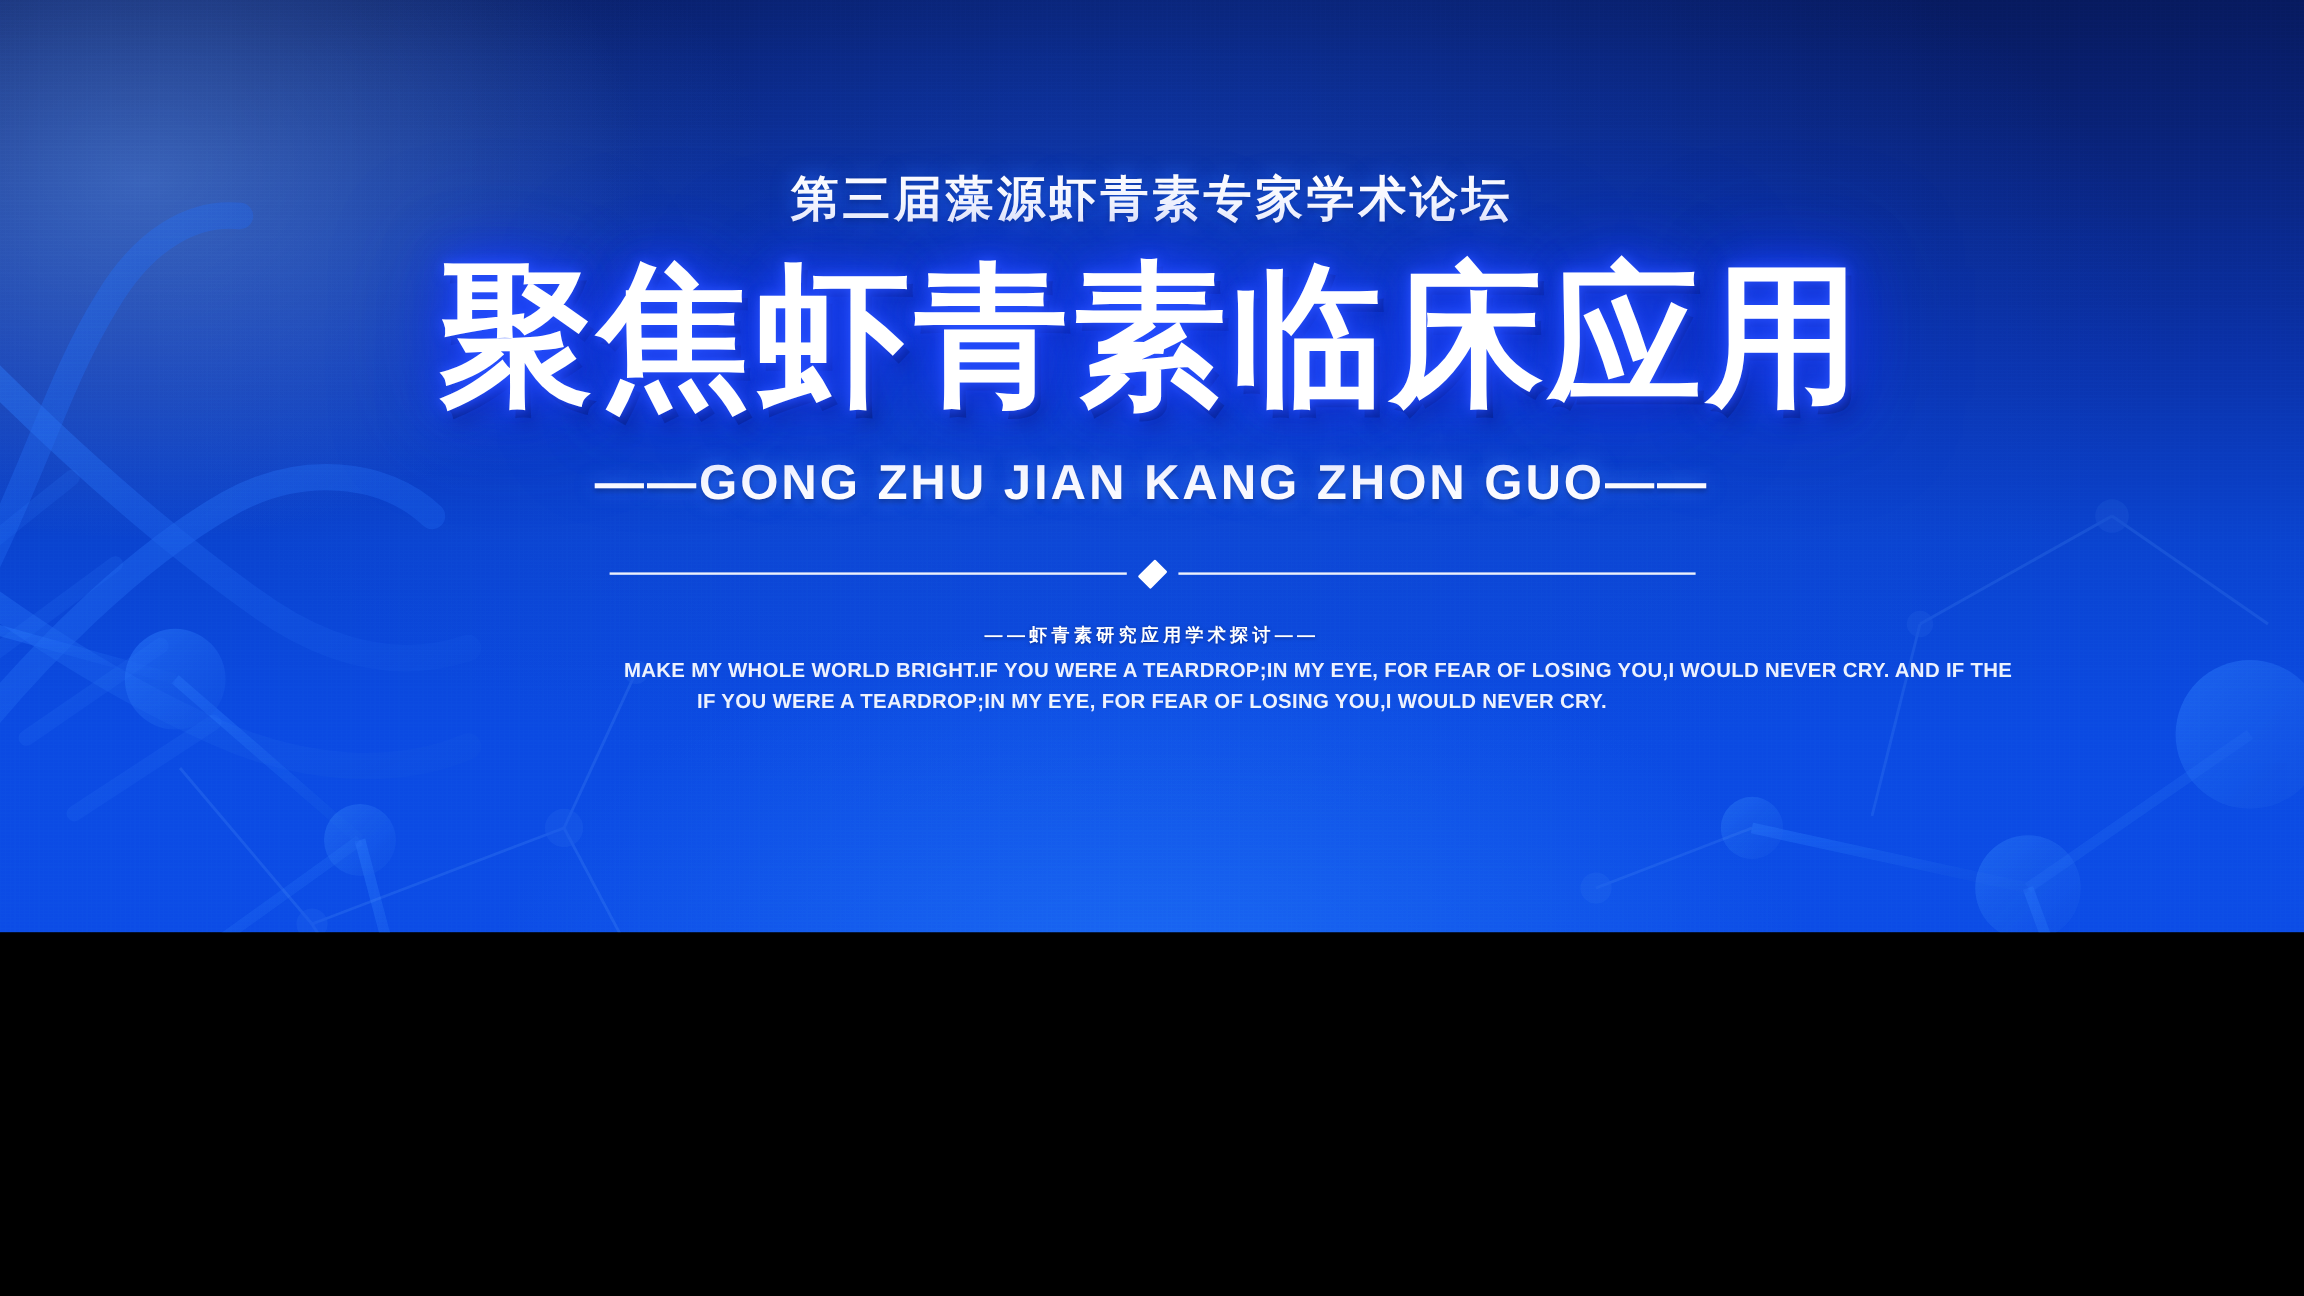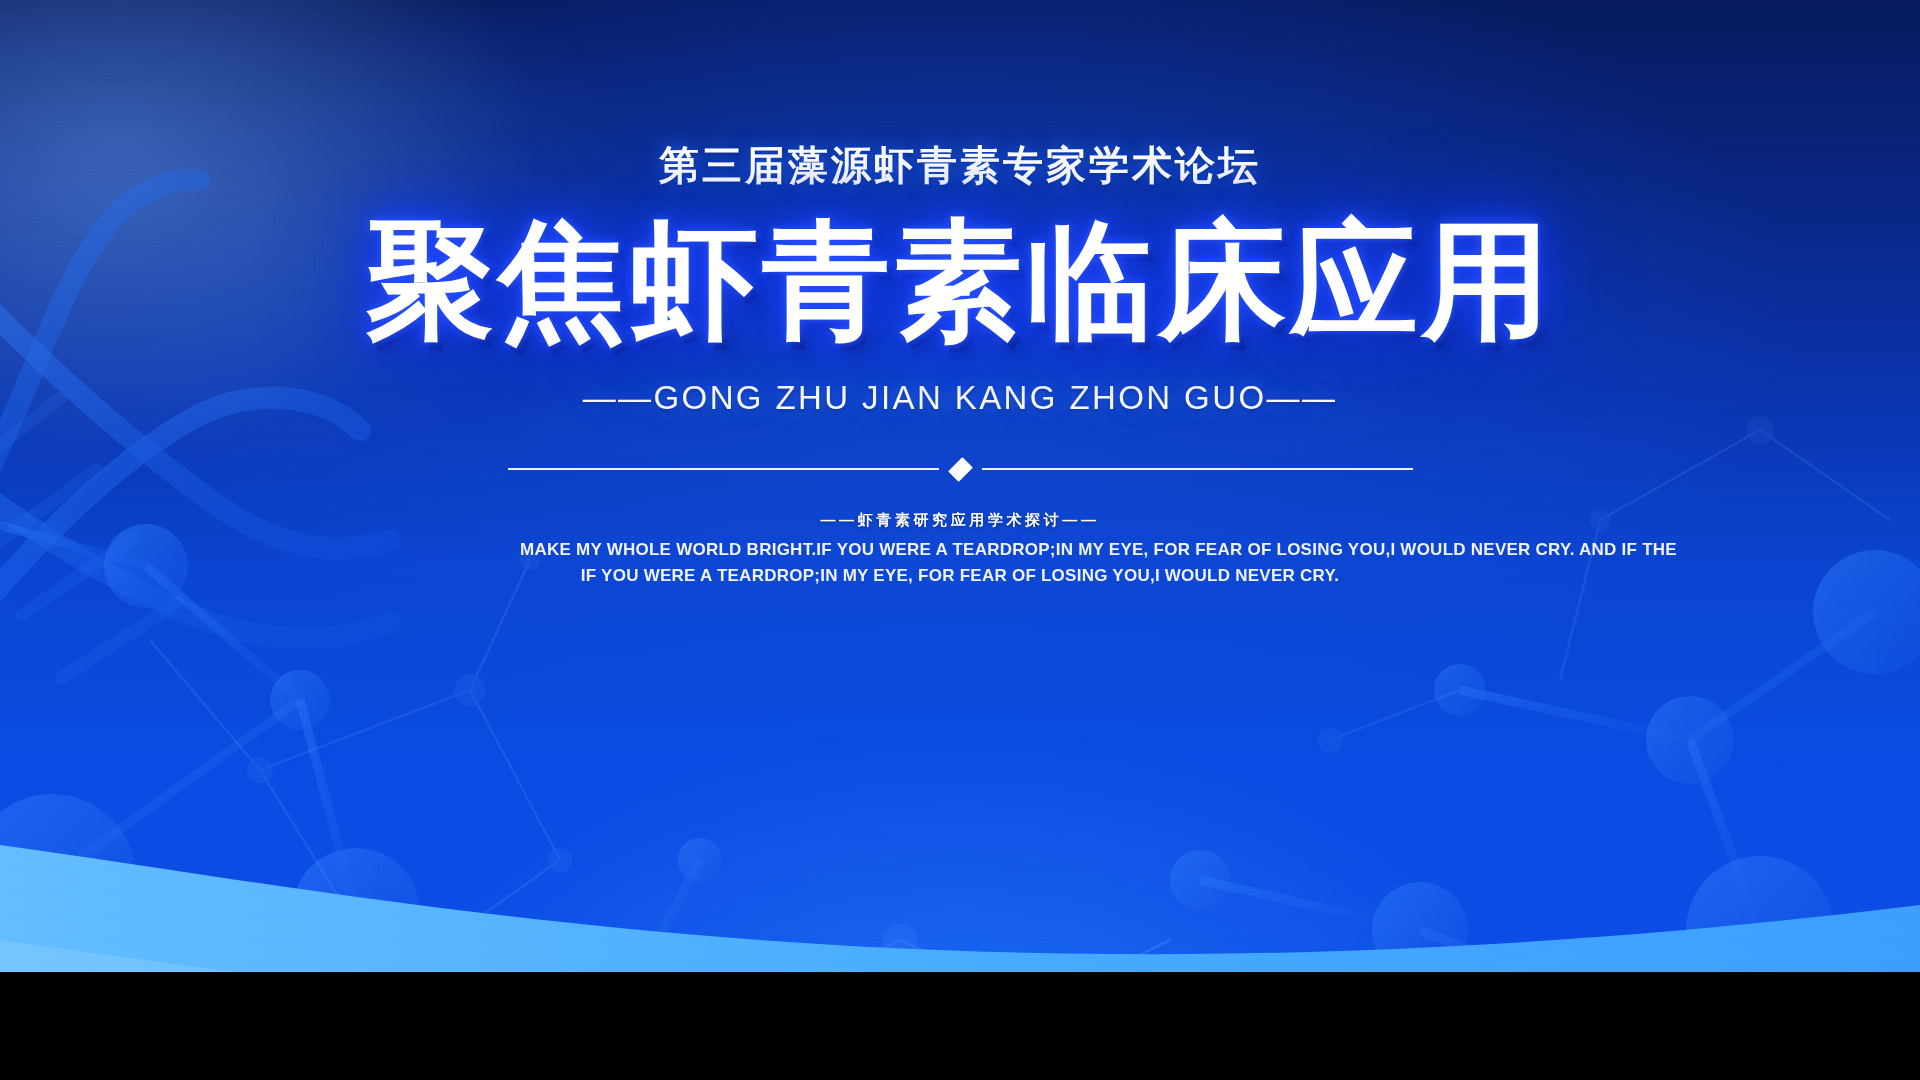--- a/index.html
+++ b/index.html
@@ -3,21 +3,21 @@
 <meta charset="utf-8">
 <style>
   html, body {
     margin: 0;
     padding: 0;
     background: #000;
   }
   #poster {
     position: relative;
     width: 1920px;
-    height: 972px;
+    height: 777px;
     overflow: hidden;
     font-family: "Liberation Sans", "DejaVu Sans", sans-serif;
     background:
       radial-gradient(ellipse 900px 520px at 50% 108%, rgba(40,130,255,0.55) 0%, rgba(40,130,255,0.0) 62%),
       radial-gradient(ellipse 760px 420px at 6% 20%, rgba(70,130,220,0.30) 0%, rgba(70,130,220,0.0) 70%),
       radial-gradient(ellipse 1200px 620px at 50% 34%, rgba(20,80,230,0.55) 0%, rgba(20,80,230,0.0) 70%),
       linear-gradient(180deg, #071a5e 0%, #09237a 16%, #0a31a8 38%, #0a43cf 58%, #0b4ae2 78%, #0c4ce6 100%);
   }
 
   
@@ -81,22 +81,22 @@
        8px 11px 14px rgba(2,12,60,.45);
     text-align: right;
   }
   .title-line.line-2 {
     margin-top: 14px;
     letter-spacing: 2px;
   }
 
   .pinyin {
     margin-top: 34px;
-    font-size: 33px;
-    font-weight: 400;
+    font-size: 41px;
+    font-weight: 700;
     letter-spacing: 2.4px;
     color: #ffffff;
     text-shadow: 0 0 16px rgba(60,130,255,.9), 0 2px 4px rgba(0,20,80,.5);
     white-space: nowrap;
   }
 
   .divider {
     margin-top: 42px;
     width: 905px;
     height: 20px;

